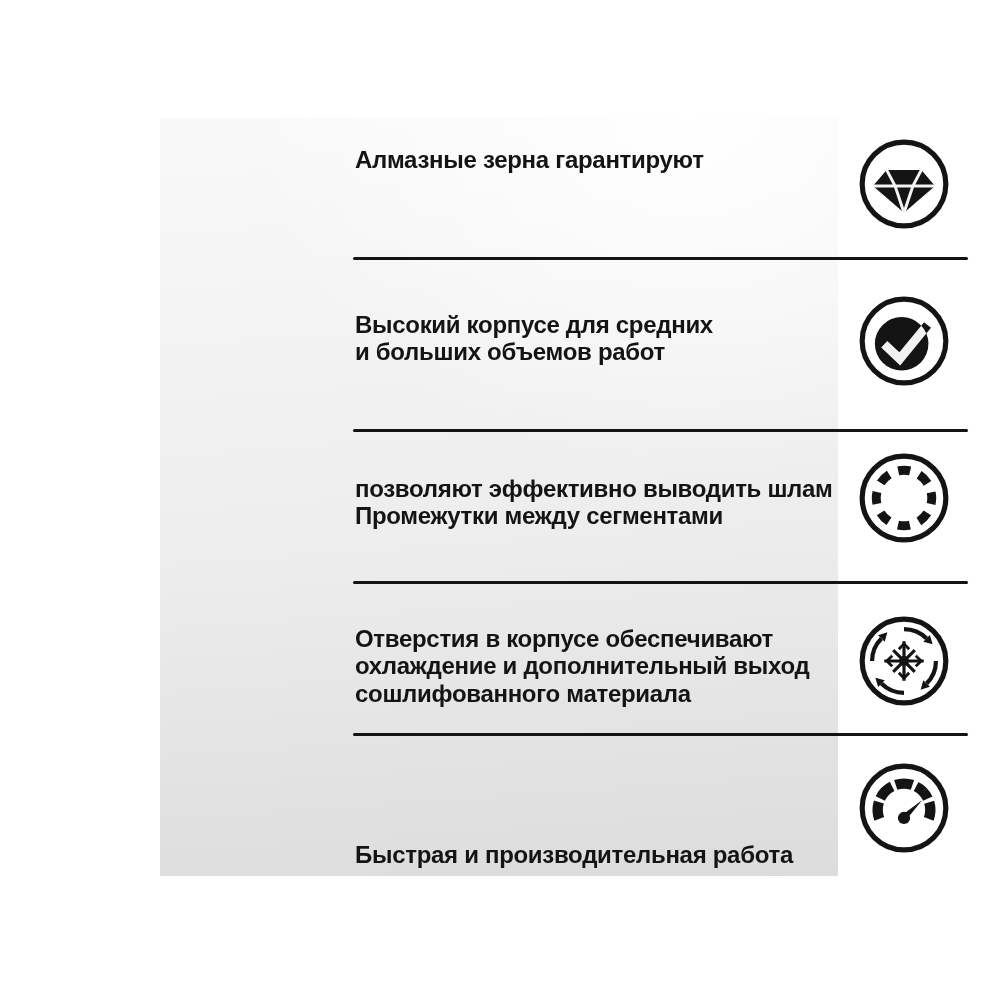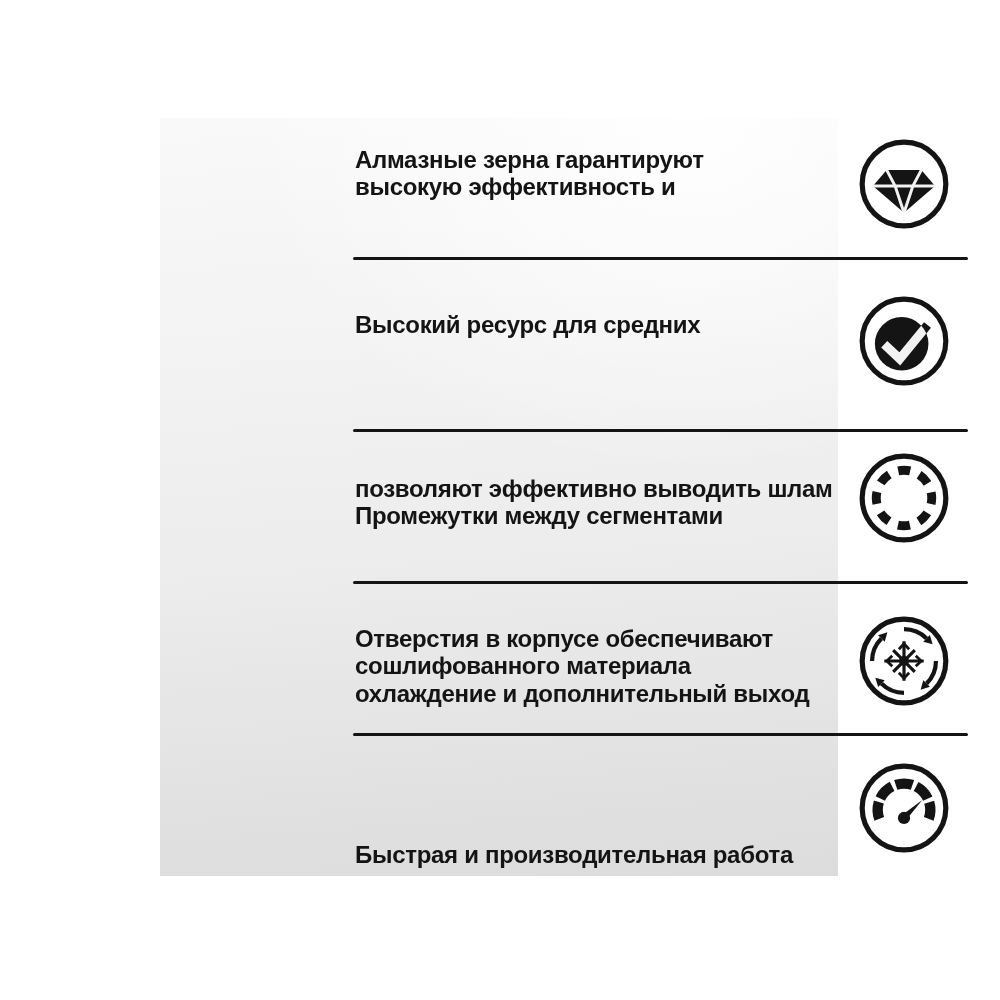--- a/index.html
+++ b/index.html
@@ -31,34 +31,34 @@
   .cut-stroke{stroke:var(--cutout,#f2f2f2);fill:none;}
 </style>
 </head>
 <body>
 
 <div class="canvas">
   <div class="panel">
 
     <div class="txt" style="top:28px;">
       <div>Алмазные зерна гарантируют</div>
-      <div>высокую эффективность и</div>
     </div>
     <div class="ico" style="top:19px;">
       <svg viewBox="0 0 100 100">
         <circle class="ring" cx="50" cy="50" r="44.5"></circle>
         <polygon class="ink-fill" points="31.5,35 68.5,35 83,52 50,80.5 17,52"></polygon>
         <path class="cut-stroke" stroke-width="3.2" d="M17,52 L83,52 M31.5,35 L40.5,52 M68.5,35 L59.5,52 M40.5,52 L50,80.5 M59.5,52 L50,80.5"></path>
       </svg>
     </div>
 
     <div class="sep" style="top:139px;"></div>
 
     <div class="txt" style="top:193px;">
-      <div>Высокий ресурс для средних</div>
+      <div>Высокий корпусе для средних</div>
+      <div>и больших объемов работ</div>
     </div>
     <div class="ico" style="top:176px;">
       <svg viewBox="0 0 100 100">
         <defs>
           <mask id="m-out-disc">
             <rect x="0" y="0" width="100" height="100" fill="white"></rect>
             <circle cx="47.5" cy="53" r="28.5" fill="black"></circle>
           </mask>
         </defs>
         <circle class="ring" cx="50" cy="50" r="44.5"></circle>
@@ -78,22 +78,22 @@
       <svg viewBox="0 0 100 100">
         <circle class="ring" cx="50" cy="50" r="44.5" stroke-width="5"></circle>
         <circle class="ink-stroke" cx="50" cy="50" r="29.5" stroke-width="9.5" stroke-dasharray="12.8 10.37" stroke-dashoffset="6.4"></circle>
       </svg>
     </div>
 
     <div class="sep" style="top:463px;"></div>
 
     <div class="txt" style="top:507px;">
       <div>Отверстия в корпусе обеспечивают</div>
+      <div>охлаждение и дополнительный выход</div>
       <div>сошлифованного материала</div>
-      <div>охлаждение и дополнительный выход</div>
     </div>
     <div class="ico" style="top:496px;">
       <svg viewBox="0 0 100 100">
         <defs>
           <g id="arrow-cw">
             <path class="ink-stroke" stroke-width="4.5" d="M50,16 A34,34 0 0 1 74.04,25.96"></path>
             <polygon class="ink-fill" points="80.5,32.3 70.5,29.5 77.5,22.4"></polygon>
           </g>
         </defs>
         <circle class="ring" cx="50" cy="50" r="44.5" stroke-width="4.8"></circle>

